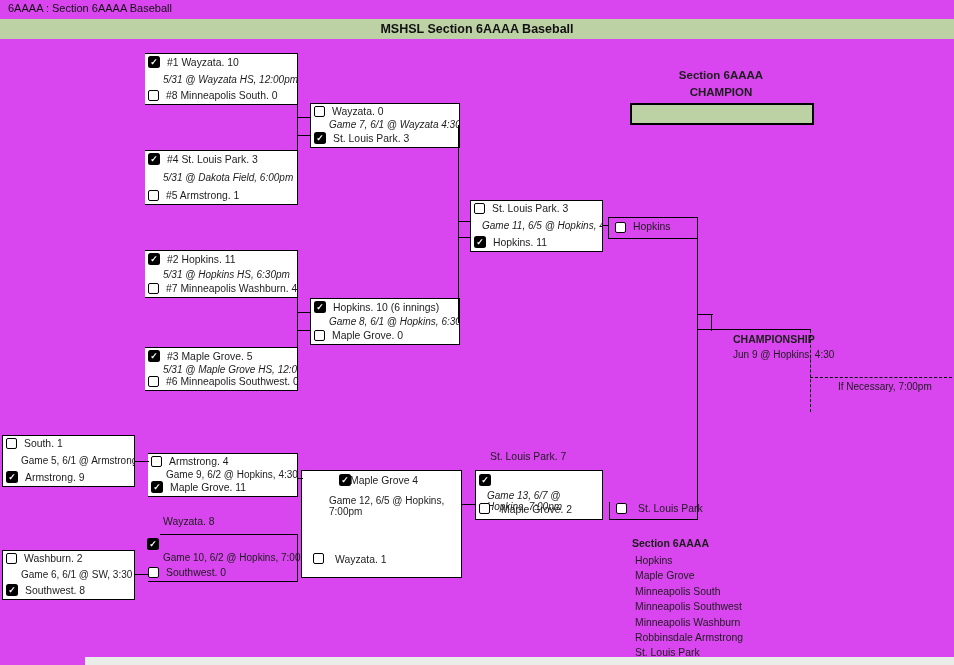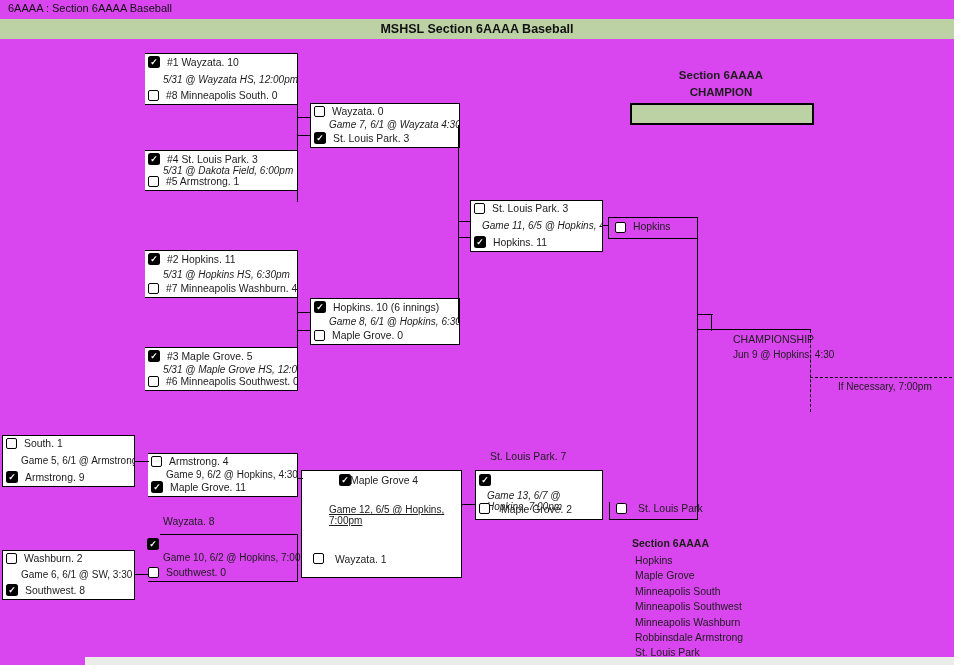--- a/index.html
+++ b/index.html
@@ -31,21 +31,21 @@
   .info.tight{margin-left:8px;}
 
   .cb{flex:none;box-sizing:border-box;display:inline-block;}
   .cb.unchecked{width:11px;height:11px;border:1.6px solid #000;border-radius:2px;background:#fff;}
   .cb.checked{width:12px;height:12px;background:#000;border-radius:2.5px;color:#fff;
               display:inline-flex;align-items:center;justify-content:center;}
   .cb.checked::after{content:"\2713";font-size:9px;font-weight:bold;line-height:1;}
 
   .abs{position:absolute;}
   .floatlabel{position:absolute;font-size:10.4px;white-space:nowrap;}
-  .ch-title{position:absolute;font-weight:normal;font-size:10.5px;}
+  .ch-title{position:absolute;font-weight:bold;font-size:10.5px;}
   .ch-sub{position:absolute;font-size:10px;}
   .teamlist-title{position:absolute;left:632px;top:537px;font-weight:bold;font-size:10.5px;}
   .teamlist{position:absolute;left:635px;top:553px;font-size:10.4px;line-height:15.4px;
             list-style:none;margin:0;padding:0;}
 </style>
 </head>
 <body>
 
 <div class="canvas">
 
@@ -63,21 +63,21 @@
       <span class="cb checked"></span>
       <span class="team">#1 Wayzata. 10</span>
     </div>
     <div class="info it">5/31 @ Wayzata HS, 12:00pm</div>
     <div class="row">
       <span class="cb unchecked"></span>
       <span class="team">#8 Minneapolis South. 0</span>
     </div>
   </div>
 
-  <div class="box std noleft" style="left:145px;top:150px;width:153px;height:41px;">
+  <div class="box std noleft" style="left:145px;top:150px;width:153px;height:55px;">
     <div class="row">
       <span class="cb checked"></span>
       <span class="team">#4 St. Louis Park. 3</span>
     </div>
     <div class="info it">5/31 @ Dakota Field, 6:00pm</div>
     <div class="row">
       <span class="cb unchecked"></span>
       <span class="team">#5 Armstrong. 1</span>
     </div>
   </div>
@@ -189,21 +189,21 @@
   <div class="vline" style="left:297px;top:534px;height:48px;"></div>
   <div class="hline" style="left:148px;top:581px;width:150px;"></div>
   <span class="cb abs checked" style="left:147px;top:538px;"></span>
   <div class="ch-sub" style="left:163px;top:552px;font-weight:normal;">Game 10, 6/2 @ Hopkins, 7:00pm</div>
   <span class="cb abs unchecked" style="left:148px;top:567px;"></span>
   <div class="floatlabel" style="left:166px;top:567px;">Southwest. 0</div>
 
   <div class="box" style="left:301px;top:470px;width:161px;height:108px;">
     <span class="cb abs checked" style="left:37px;top:3px;"></span>
     <div class="floatlabel" style="left:48px;top:4px;">Maple Grove 4</div>
-    <div class="ch-sub" style="left:27px;top:33px;font-weight:normal;text-decoration:underline;">Game 12, 6/5 @ Hopkins, 7:00pm</div>
+    <div class="ch-sub" style="left:27px;top:24px;font-weight:normal;">Game 12, 6/5 @ Hopkins, 7:00pm</div>
     <span class="cb abs unchecked" style="left:11px;top:82px;"></span>
     <div class="floatlabel" style="left:33px;top:83px;">Wayzata. 1</div>
   </div>
 
   <div class="floatlabel" style="left:490px;top:451px;">St. Louis Park. 7</div>
   <div class="box" style="left:475px;top:470px;width:128px;height:50px;">
     <span class="cb abs checked" style="left:3px;top:3px;"></span>
     <div class="ch-sub" style="left:11px;top:19px;font-style:italic;font-weight:normal;">Game 13, 6/7 @ Hopkins, 7:00pm</div>
     <span class="cb abs unchecked" style="left:3px;top:32px;"></span>
     <div class="floatlabel" style="left:25px;top:33px;">Maple Grove. 2</div>

